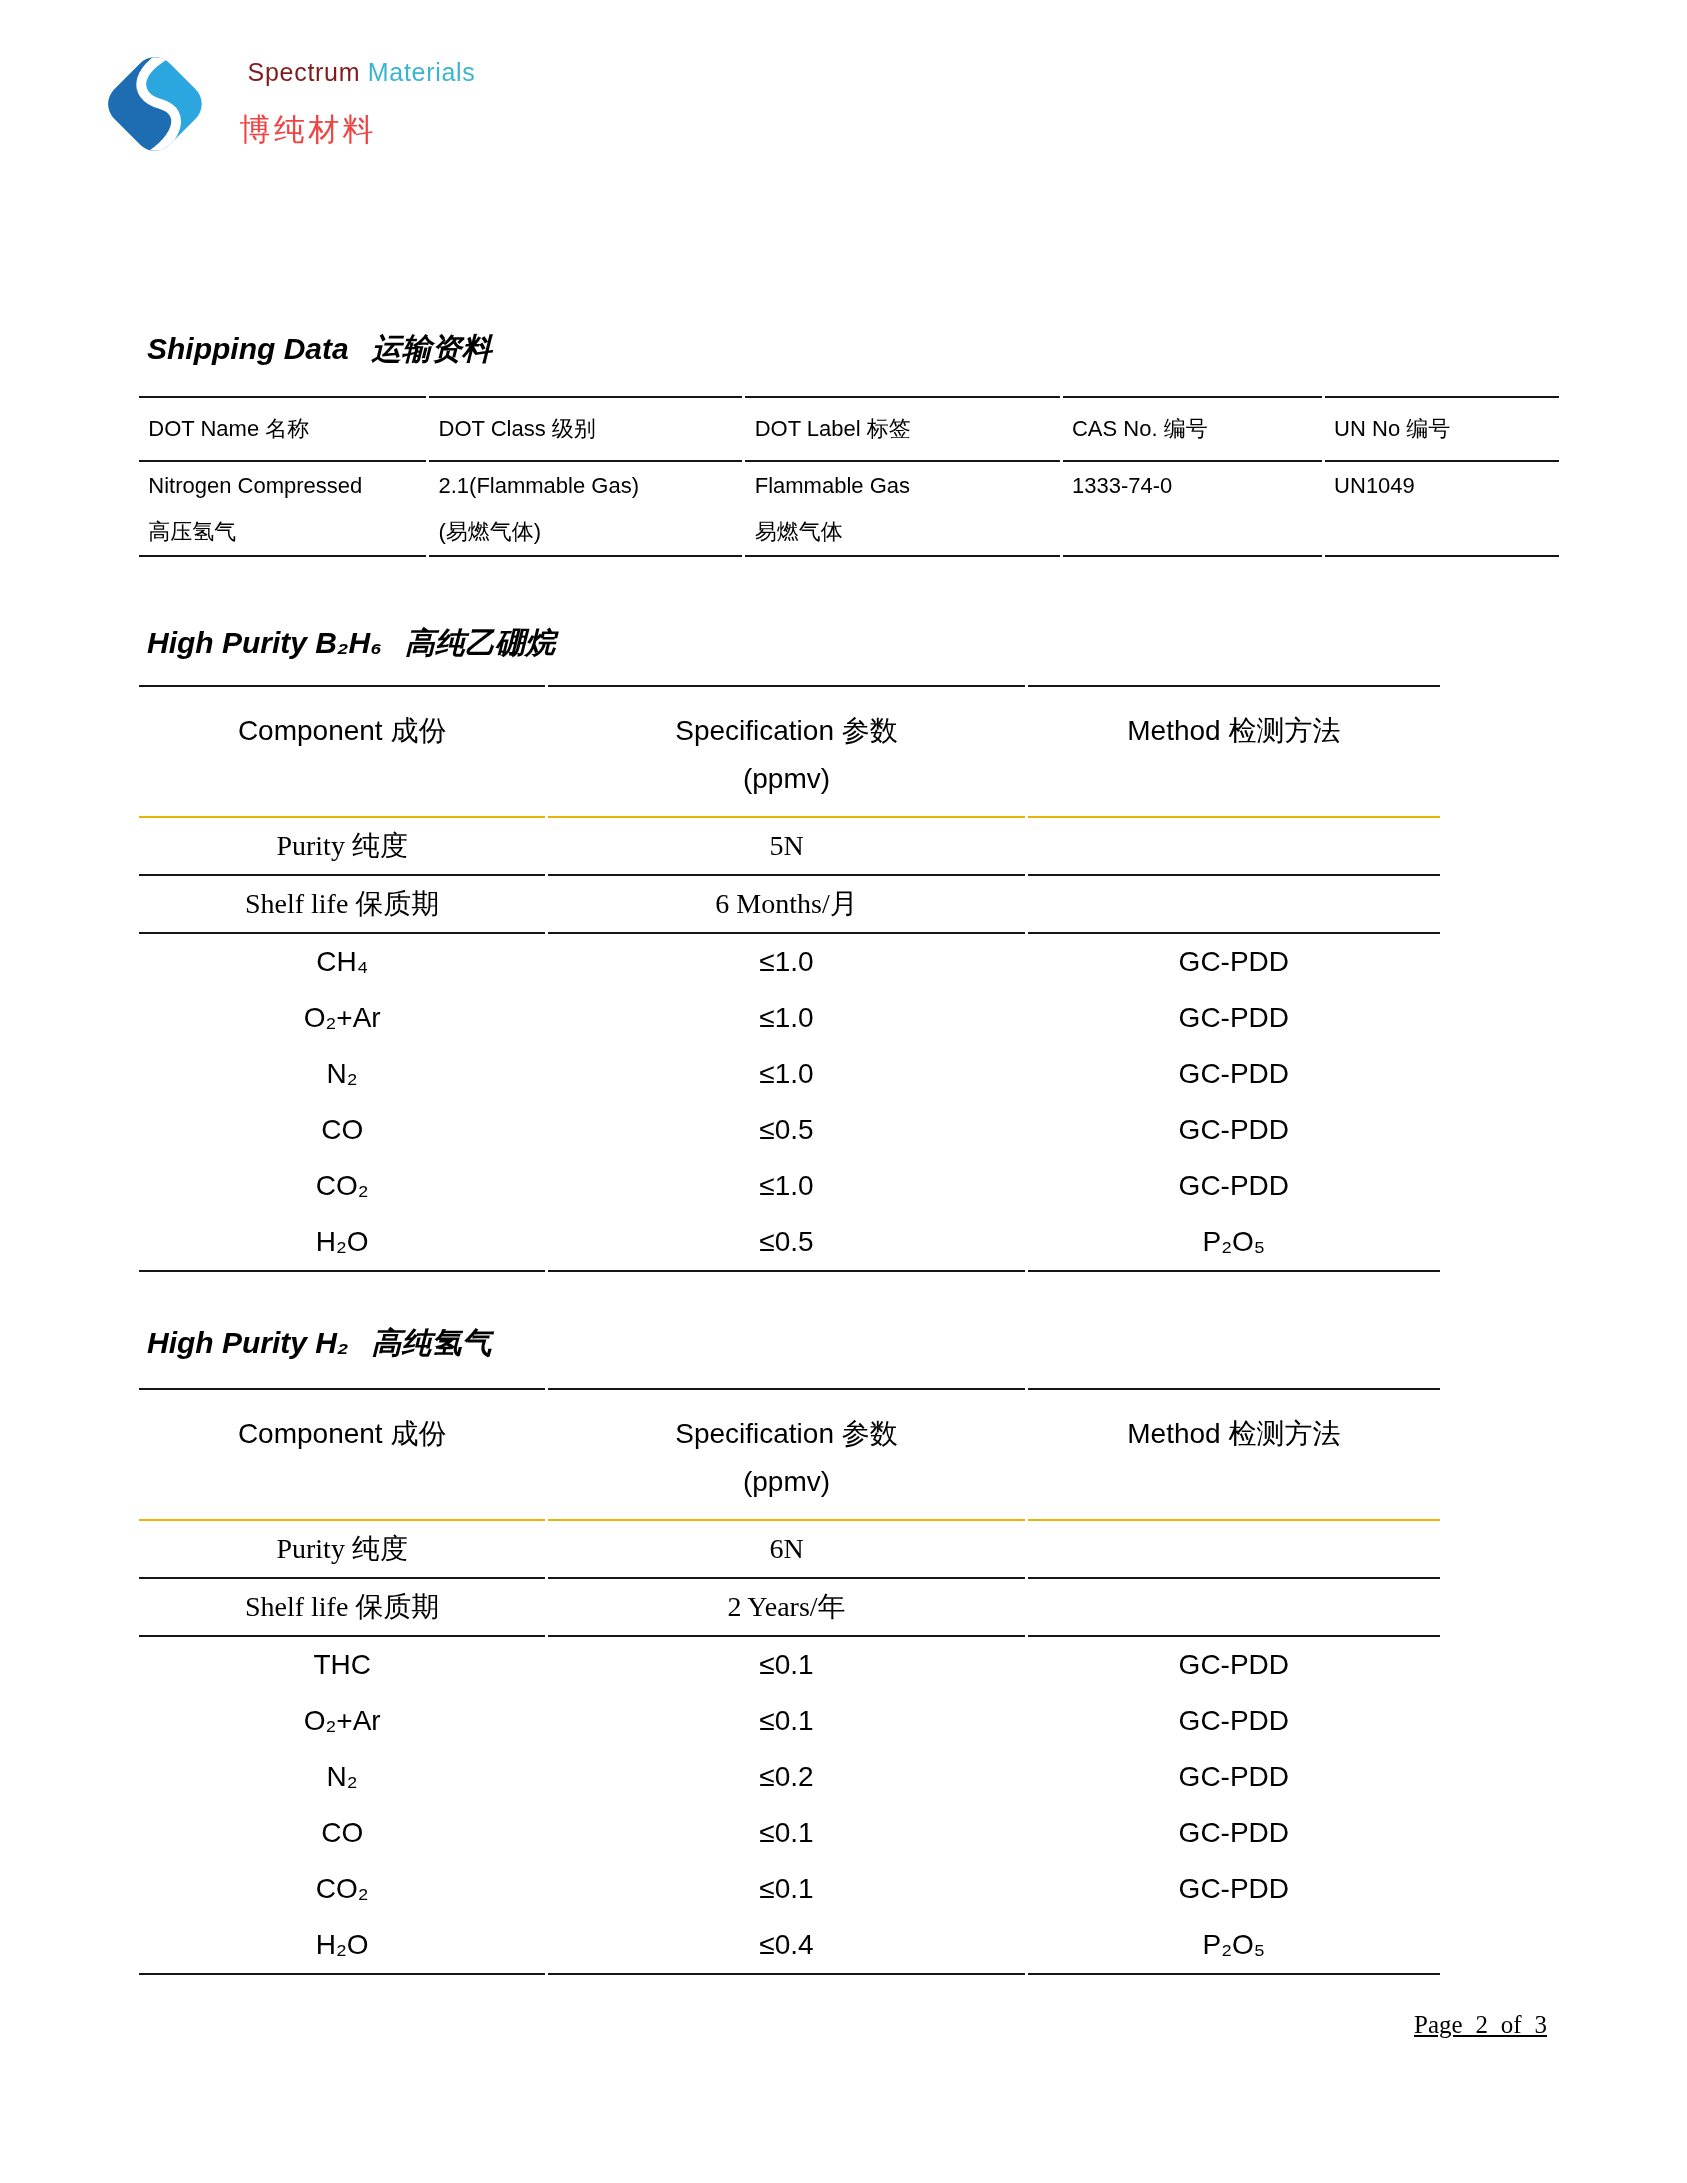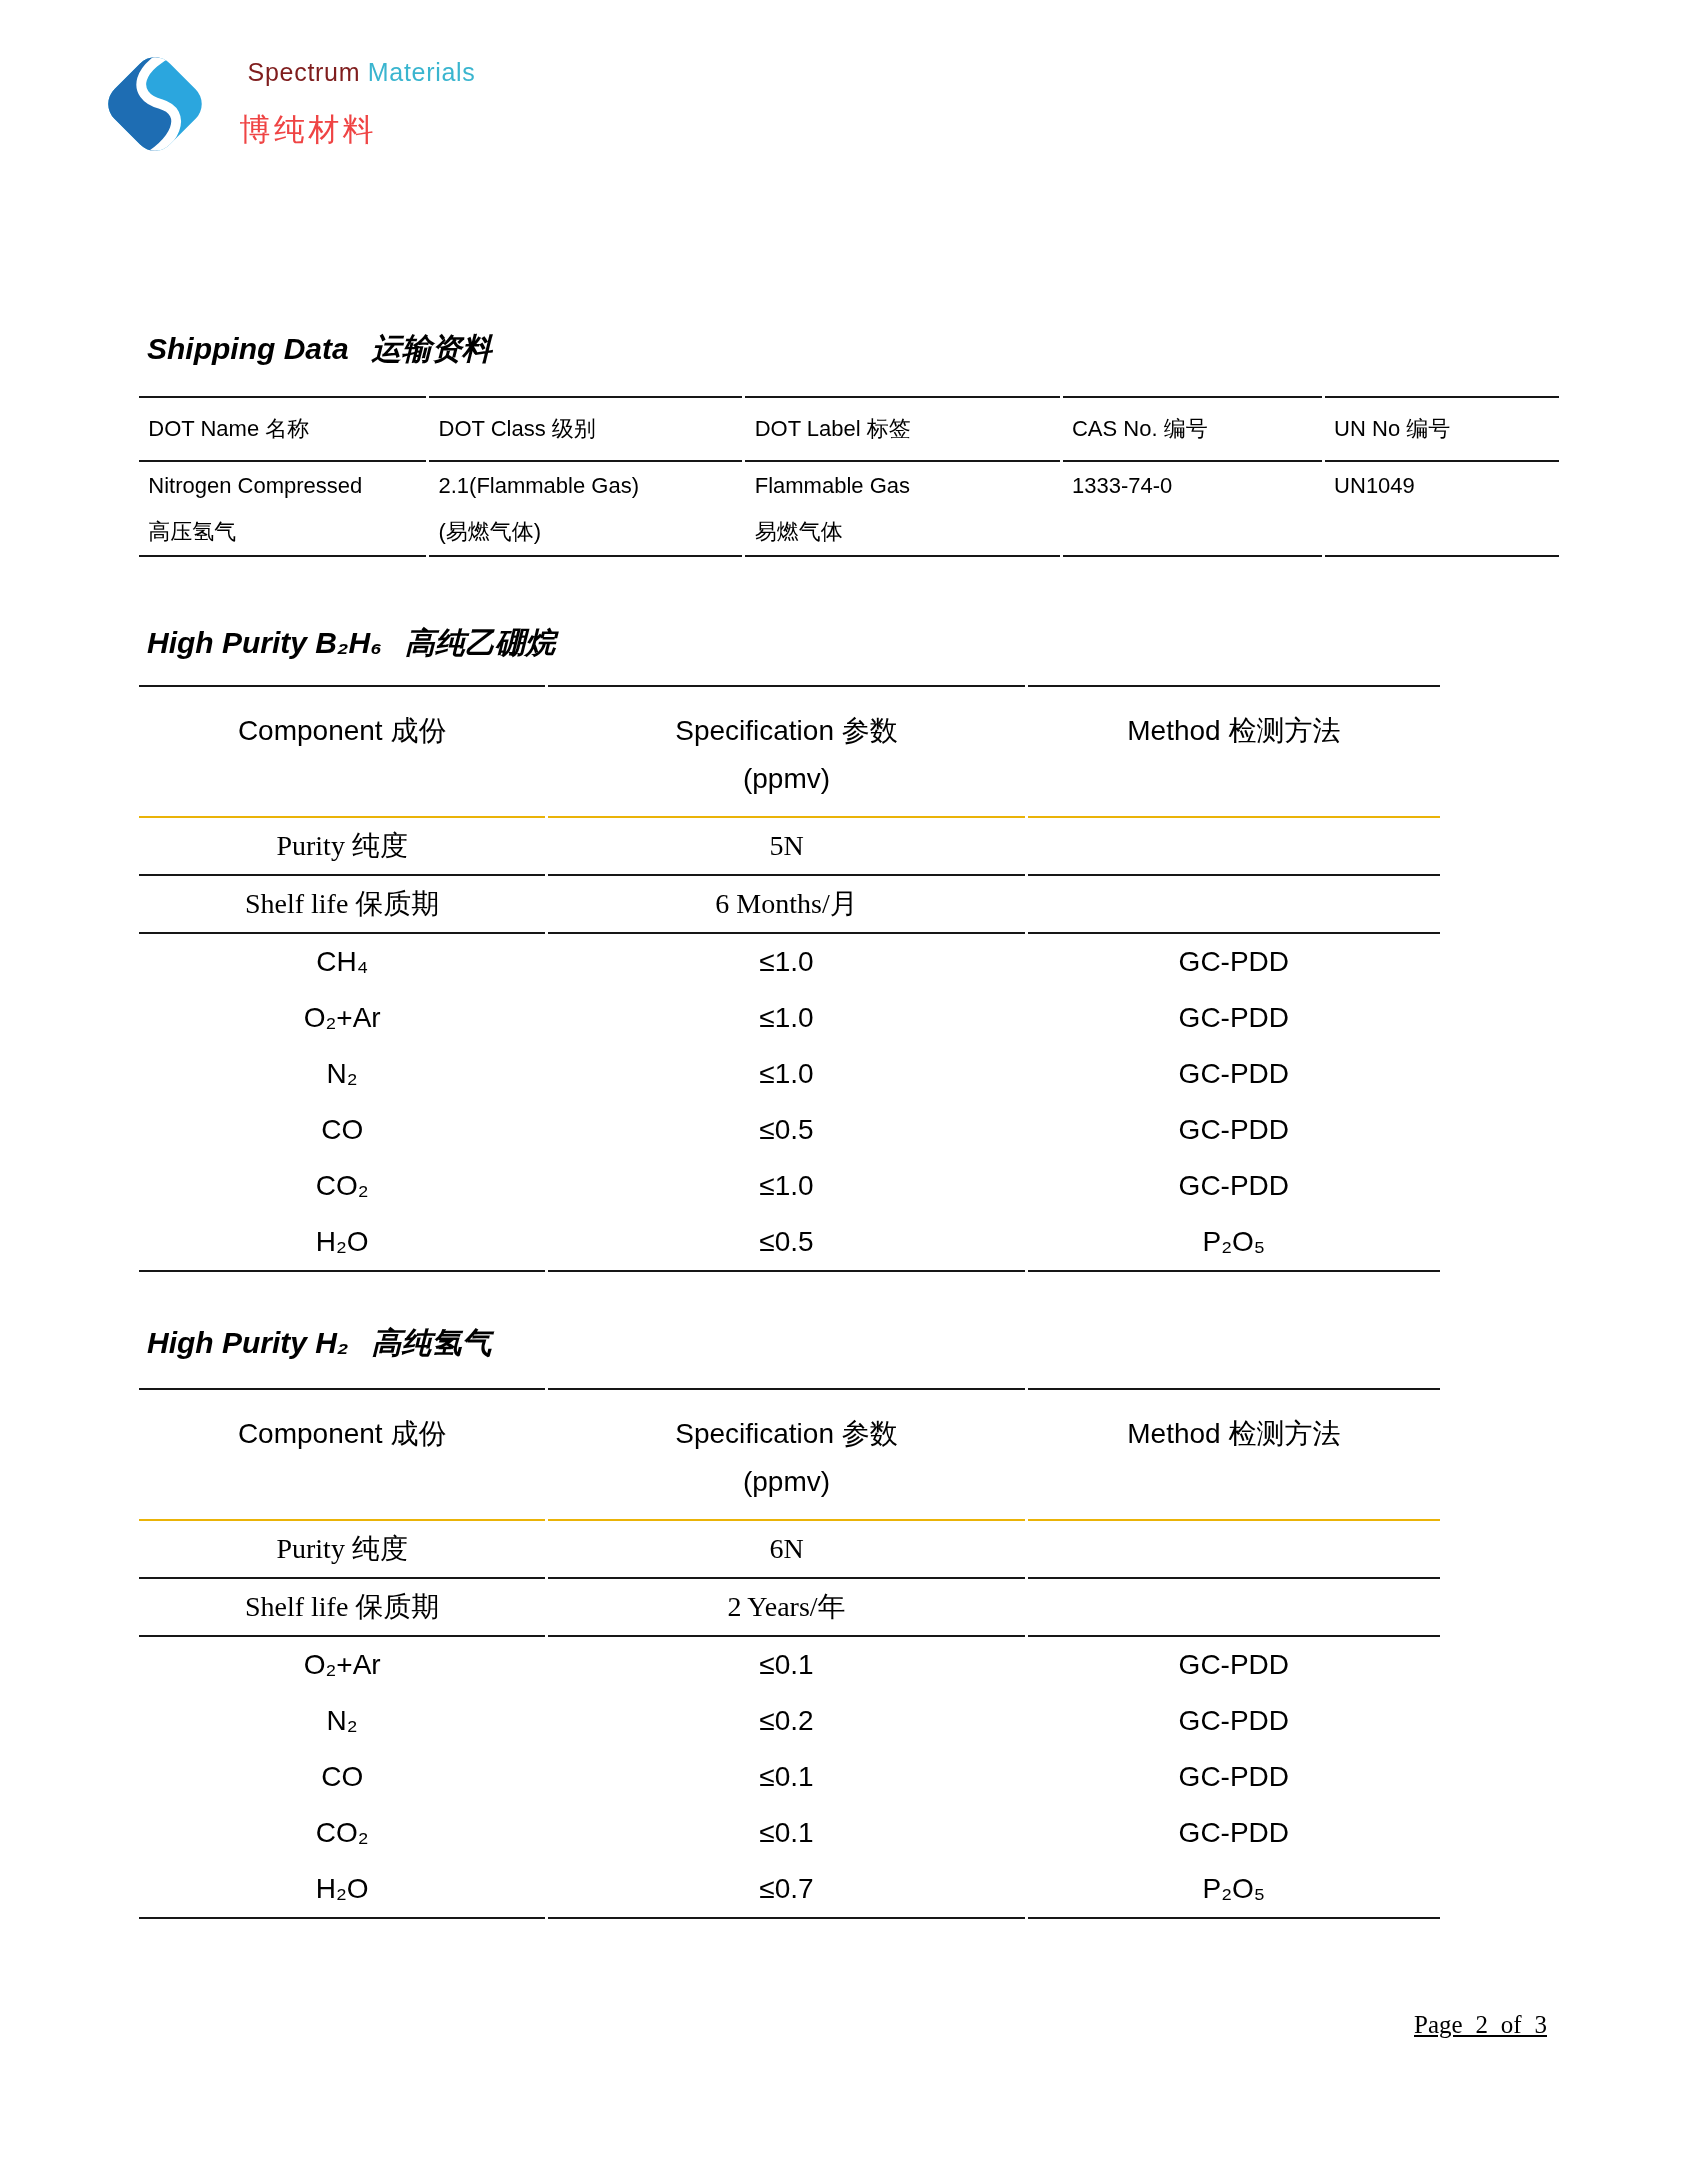--- a/index.html
+++ b/index.html
@@ -241,20 +241,25 @@
       <td>Purity 纯度</td>
       <td>6N</td>
       <td></td>
     </tr>
     <tr class="shelf">
       <td>Shelf life 保质期</td>
       <td>2 Years/年</td>
       <td></td>
     </tr>
     <tr class="comp">
+      <td>THC</td>
+      <td>≤0.1</td>
+      <td>GC-PDD</td>
+    </tr>
+    <tr class="comp">
       <td>O₂+Ar</td>
       <td>≤0.1</td>
       <td>GC-PDD</td>
     </tr>
     <tr class="comp">
       <td>N₂</td>
       <td>≤0.2</td>
       <td>GC-PDD</td>
     </tr>
     <tr class="comp">
@@ -262,21 +267,21 @@
       <td>≤0.1</td>
       <td>GC-PDD</td>
     </tr>
     <tr class="comp">
       <td>CO₂</td>
       <td>≤0.1</td>
       <td>GC-PDD</td>
     </tr>
     <tr class="comp last">
       <td>H₂O</td>
-      <td>≤0.7</td>
+      <td>≤0.4</td>
       <td>P₂O₅</td>
     </tr>
   </tbody>
     </table>
 
   <div class="page-footer">Page 2 of 3</div>
 
 </div>
 
 

